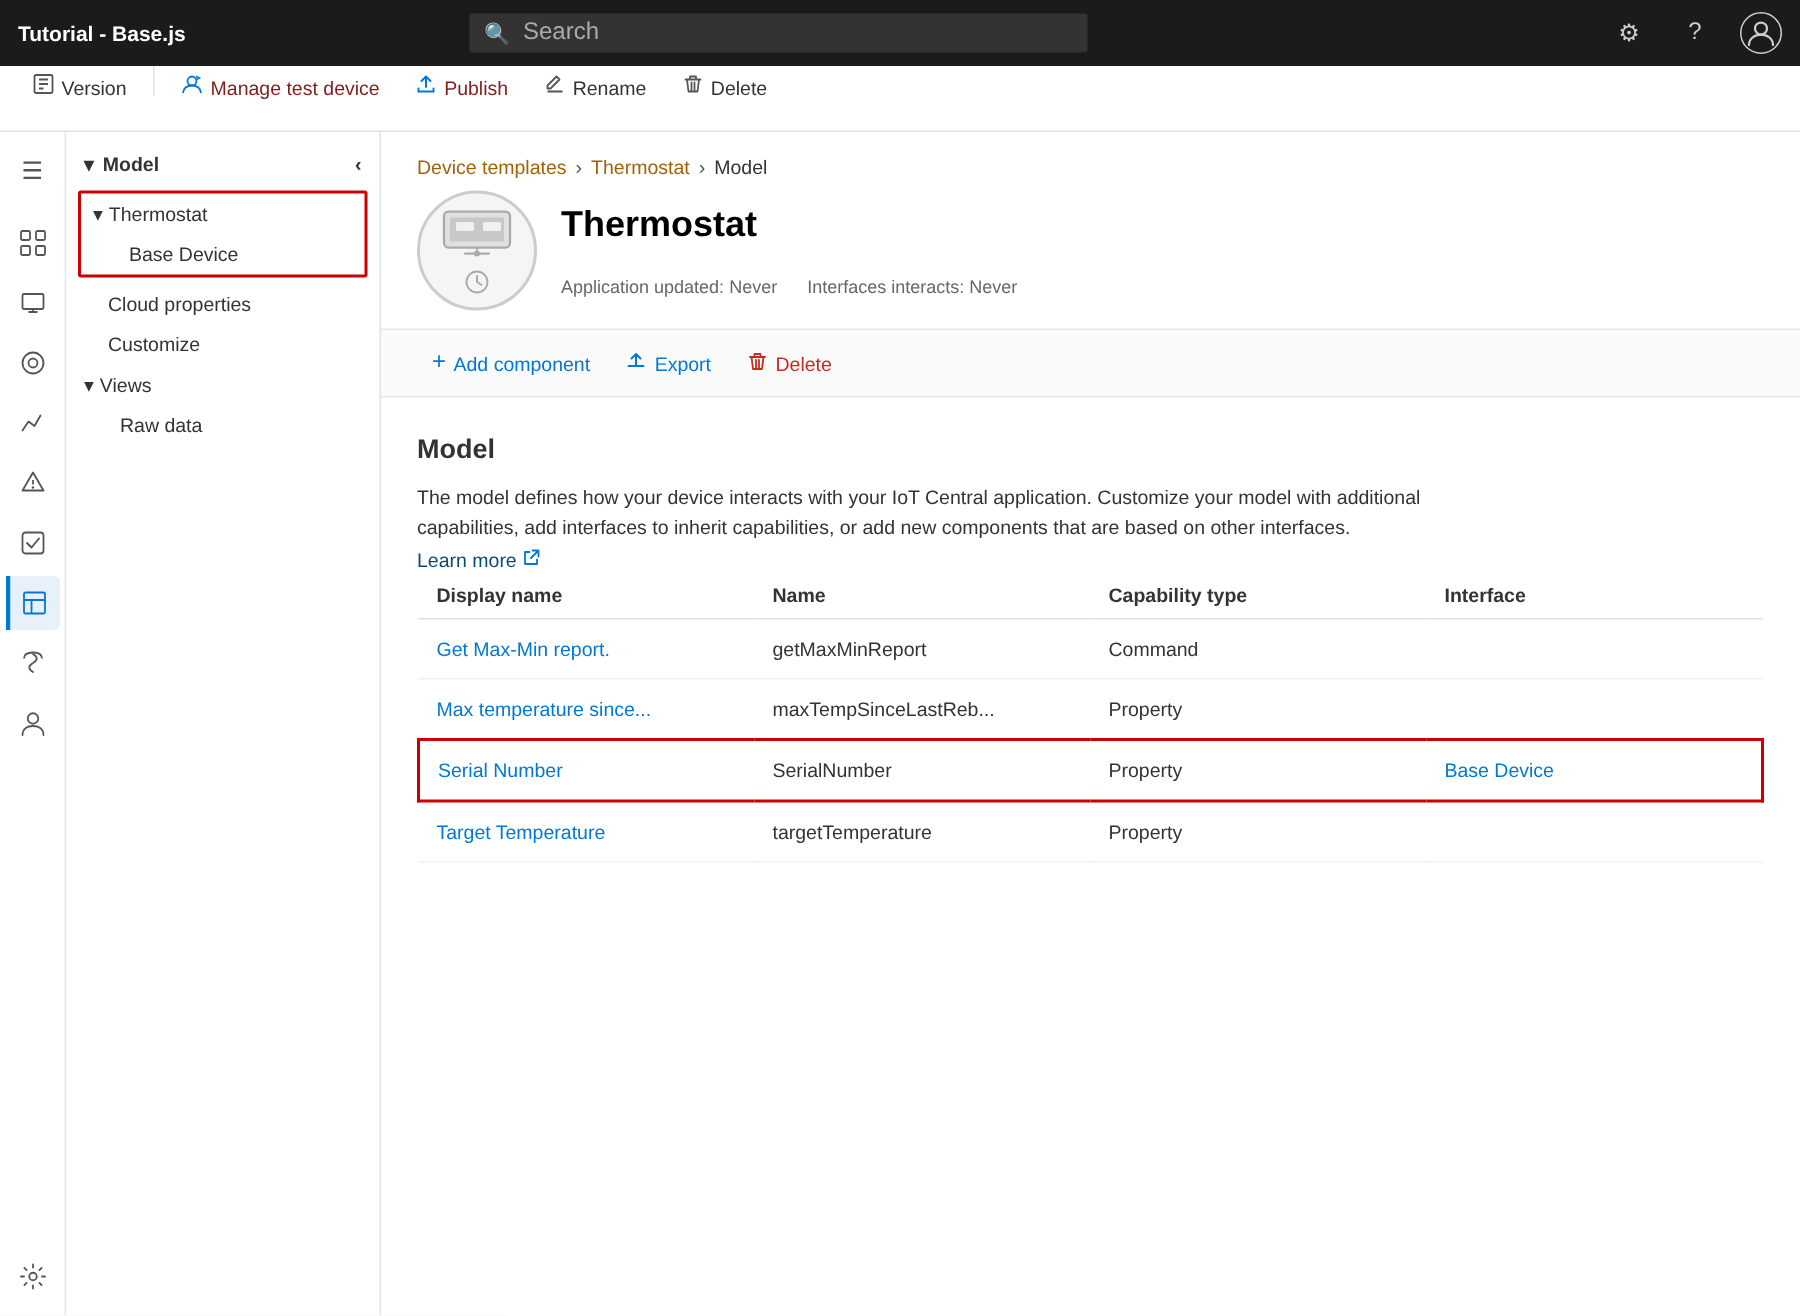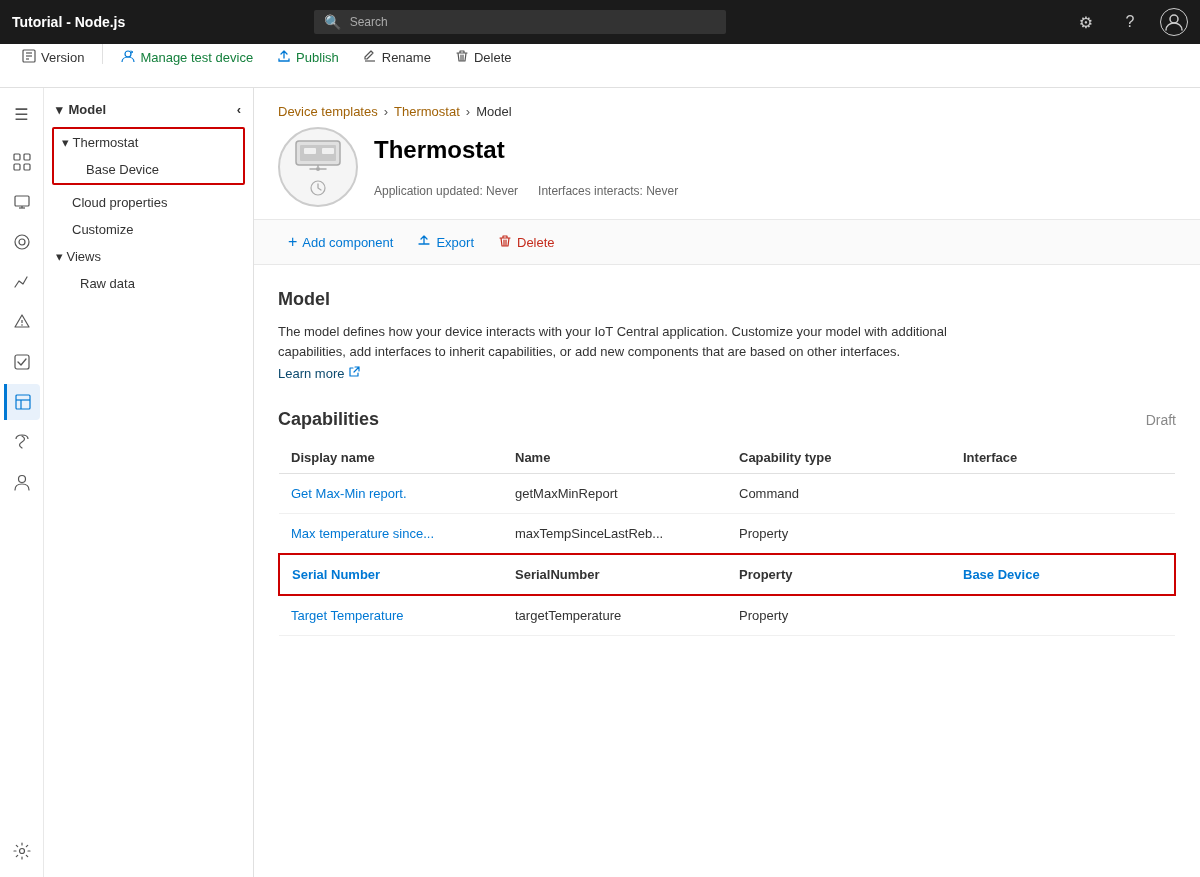--- a/index.html
+++ b/index.html
@@ -2,31 +2,31 @@
 <html><head>
   <meta charset="utf-8">
   <style>
     * { box-sizing: border-box; margin: 0; padding: 0; }
     body { font-family: 'Segoe UI', sans-serif; font-size: 14px; color: #333; background: #f5f5f5; display: flex; flex-direction: column; height: 877px; overflow: hidden; }
 
     
     .topbar { background: #1b1b1b; color: #fff; height: 44px; display: flex; align-items: center; padding: 0 12px; gap: 16px; flex-shrink: 0; }
     .topbar-title { font-size: 14px; font-weight: 600; color: #fff; margin-right: 8px; }
     .topbar-search { flex: 1; display: flex; align-items: center; background: #333; border-radius: 2px; padding: 4px 10px; gap: 8px; max-width: 412px; margin: 0 auto; }
-    .topbar-search input { background: transparent; border: none; outline: none; color: #ccc; font-size: 12px; width: 100%; }
+    .topbar-search input { background: transparent; border: none; outline: none; color: #ccc; font-size: 16px; width: 100%; }
     .topbar-search input::placeholder { color: #aaa; }
     .topbar-icons { display: flex; align-items: center; gap: 16px; margin-left: auto; }
     .topbar-icon { color: #ccc; font-size: 16px; cursor: pointer; width: 28px; height: 28px; display: flex; align-items: center; justify-content: center; }
     .topbar-avatar { width: 28px; height: 28px; border-radius: 50%; border: 1px solid #ccc; display: flex; align-items: center; justify-content: center; font-size: 12px; color: #ccc; }
 
     
     .toolbar { background: #fff; height: 44px; display: flex; align-items: flex-start; padding: 0 12px; gap: 4px; border-bottom: 1px solid #e0e0e0; flex-shrink: 0; }
     .toolbar-btn { display: flex; align-items: center; gap: 5px; padding: 5px 10px; border: none; background: transparent; cursor: pointer; font-size: 13px; color: #333; border-radius: 2px; }
     .toolbar-btn .icon { font-size: 15px; }
-    .toolbar-btn.blue { color: #15803d; }
+    .toolbar-btn.blue { color: #7f1d1d; }
     .toolbar-separator { width: 1px; height: 20px; background: #e0e0e0; margin: 0 4px; }
 
     
     .main-layout { display: flex; flex: 1; overflow: hidden; }
 
     
     .left-icons { width: 44px; background: #fff; border-right: 1px solid #e8e8e8; display: flex; flex-direction: column; align-items: center; padding: 8px 0; gap: 4px; flex-shrink: 0; }
     .left-icon { width: 36px; height: 36px; display: flex; align-items: center; justify-content: center; border-radius: 4px; cursor: pointer; color: #555; font-size: 16px; }
     .left-icon.active { background: #e8f1fb; color: #0078d4; border-left: 3px solid #0078d4; border-radius: 0 4px 4px 0; }
     .left-icon.hamburger { margin-bottom: 8px; }
@@ -80,21 +80,21 @@
 
     .col-display { width: 200px; }
     .col-name { width: 200px; }
     .col-cap { width: 200px; }
     .col-iface { width: 200px; }
   </style>
 </head>
 <body>
 
 <div class="topbar">
-  <span class="topbar-title">Tutorial - Node.js</span>
+  <span class="topbar-title">Tutorial - Base.js</span>
   <div class="topbar-search">
     <span>🔍</span>
     <input type="text" placeholder="Search" style="">
   </div>
   <div class="topbar-icons">
     <div class="topbar-icon">⚙</div>
     <div class="topbar-icon">?</div>
     <div class="topbar-avatar">
       <svg width="20" height="20" viewBox="0 0 20 20" fill="none">
           <circle cx="10" cy="7" r="4" stroke="#ccc" stroke-width="1.5"></circle>
@@ -328,24 +328,20 @@
       <p class="section-desc">The model defines how your device interacts with your IoT Central application. Customize your model with additional capabilities, add interfaces to inherit capabilities, or add new components that are based on other interfaces.</p>
       <a class="learn-more">
         <span>Learn more</span>
         <span>
           <svg width="12" height="12" viewBox="0 0 12 12" fill="none">
               <path d="M5 2H2v8h8V7M7 1h4v4M11 1L6 6" stroke="#0078d4" stroke-width="1.2" stroke-linecap="round" stroke-linejoin="round"></path>
             </svg>
         </span>
       </a>
 
-      <div class="capabilities-header">
-        <span class="capabilities-title">Capabilities</span>
-        <span class="draft-badge">Draft</span>
-      </div>
 
       <table class="capabilities-table">
         <thead>
           <tr>
             <th class="col-display">Display name</th>
             <th class="col-name">Name</th>
             <th class="col-cap">Capability type</th>
             <th class="col-iface">Interface</th>
           </tr>
         </thead>
@@ -355,21 +351,21 @@
               <td>getMaxMinReport</td>
               <td>Command</td>
               <td></td>
             </tr>
             <tr>
               <td><a class="cap-link">Max temperature since...</a></td>
               <td>maxTempSinceLastReb...</td>
               <td>Property</td>
               <td></td>
             </tr>
-            <tr style="border-left: 2px solid rgb(204, 0, 0); border-right: 2px solid rgb(204, 0, 0); font-weight: bold;">
+            <tr style="border-left: 2px solid rgb(204, 0, 0); border-right: 2px solid rgb(204, 0, 0);">
               <td style="border-top: 2px solid rgb(204, 0, 0); border-bottom: 2px solid rgb(204, 0, 0); border-left: 2px solid rgb(204, 0, 0);"><a class="cap-link">Serial Number</a></td>
               <td style="border-top: 2px solid rgb(204, 0, 0); border-bottom: 2px solid rgb(204, 0, 0);">SerialNumber</td>
               <td style="border-top: 2px solid rgb(204, 0, 0); border-bottom: 2px solid rgb(204, 0, 0);">Property</td>
               <td style="border-top: 2px solid rgb(204, 0, 0); border-bottom: 2px solid rgb(204, 0, 0); border-right: 2px solid rgb(204, 0, 0);"><a class="cap-link">Base Device</a></td>
             </tr>
             <tr>
               <td><a class="cap-link">Target Temperature</a></td>
               <td>targetTemperature</td>
               <td>Property</td>
               <td></td>

